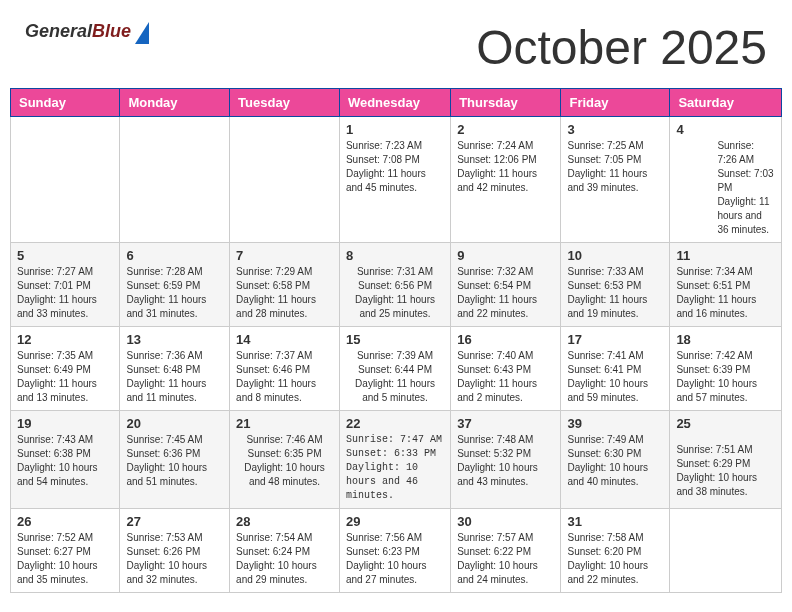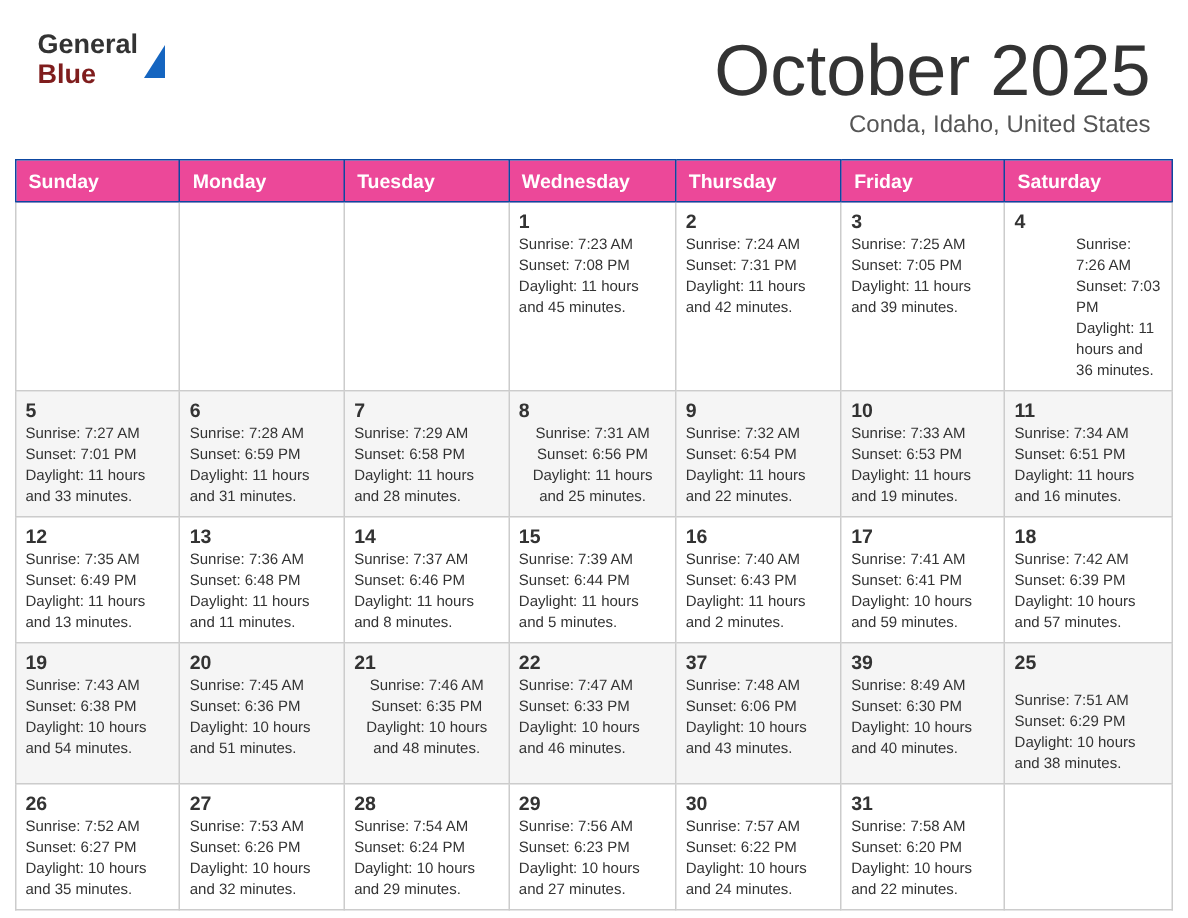--- a/index.html
+++ b/index.html
@@ -15,22 +15,23 @@
       justify-content: space-between;
       align-items: flex-start;
       padding: 10px 15px 5px 15px;
     }
     .logo {
       display: flex;
       align-items: center;
     }
     .logo-text {
       display: flex;
-      flex-direction: column;
+      flex-direction: row;
       line-height: 1.1;
+      font-style: italic;
     }
     .logo-general {
       font-size: 18px;
       font-weight: bold;
       color: #333;
     }
     .logo-blue {
       font-size: 18px;
       font-weight: bold;
       color: #7f1d1d;
@@ -103,21 +104,20 @@
 <div class="header">
   <div class="logo">
     <div class="logo-text">
       <span class="logo-general">General</span>
       <span class="logo-blue">Blue</span>
     </div>
     <div class="logo-triangle"></div>
   </div>
   <div class="title-section">
     <div class="month-title">October 2025</div>
-    <div class="location">Conda, Idaho, United States</div>
   </div>
 </div>
 
 <table class="calendar">
   <thead>
     <tr>
     <th>Sunday</th>
         <th>Monday</th>
         <th>Tuesday</th>
         <th>Wednesday</th>
@@ -133,21 +133,21 @@
         <td class="empty-cell"></td>
         <td>
           <span class="day-number">1</span>
           <div class="day-info" style="white-space: pre-line;">Sunrise: 7:23 AM
 Sunset: 7:08 PM
 Daylight: 11 hours and 45 minutes.</div>
         </td>
         <td>
           <span class="day-number">2</span>
           <div class="day-info" style="white-space: pre-line;">Sunrise: 7:24 AM
-Sunset: 7:31 PM
+Sunset: 12:06 PM
 Daylight: 11 hours and 42 minutes.</div>
         </td>
         <td>
           <span class="day-number">3</span>
           <div class="day-info" style="white-space: pre-line;">Sunrise: 7:25 AM
 Sunset: 7:05 PM
 Daylight: 11 hours and 39 minutes.</div>
         </td>
         <td>
           <span class="day-number">4</span>
@@ -214,21 +214,21 @@
 Daylight: 11 hours and 11 minutes.</div>
         </td>
         <td>
           <span class="day-number">14</span>
           <div class="day-info" style="white-space: pre-line;">Sunrise: 7:37 AM
 Sunset: 6:46 PM
 Daylight: 11 hours and 8 minutes.</div>
         </td>
         <td>
           <span class="day-number">15</span>
-          <div class="day-info" style="white-space: pre-line;">Sunrise: 7:39 AM
+          <div class="day-info" style="white-space: pre-line; text-align: center;">Sunrise: 7:39 AM
 Sunset: 6:44 PM
 Daylight: 11 hours and 5 minutes.</div>
         </td>
         <td>
           <span class="day-number">16</span>
           <div class="day-info" style="white-space: pre-line;">Sunrise: 7:40 AM
 Sunset: 6:43 PM
 Daylight: 11 hours and 2 minutes.</div>
         </td>
         <td>
@@ -258,33 +258,33 @@
 Daylight: 10 hours and 51 minutes.</div>
         </td>
         <td>
           <span class="day-number">21</span>
           <div class="day-info" style="white-space: pre-line; text-align: center;">Sunrise: 7:46 AM
 Sunset: 6:35 PM
 Daylight: 10 hours and 48 minutes.</div>
         </td>
         <td>
           <span class="day-number">22</span>
-          <div class="day-info" style="white-space: pre-line;">Sunrise: 7:47 AM
+          <div class="day-info" style="white-space: pre-line; font-family: Liberation Mono, monospace;">Sunrise: 7:47 AM
 Sunset: 6:33 PM
 Daylight: 10 hours and 46 minutes.</div>
         </td>
         <td>
           <span class="day-number">37</span>
           <div class="day-info" style="white-space: pre-line;">Sunrise: 7:48 AM
-Sunset: 6:06 PM
+Sunset: 5:32 PM
 Daylight: 10 hours and 43 minutes.</div>
         </td>
         <td>
           <span class="day-number">39</span>
-          <div class="day-info" style="white-space: pre-line;">Sunrise: 8:49 AM
+          <div class="day-info" style="white-space: pre-line;">Sunrise: 7:49 AM
 Sunset: 6:30 PM
 Daylight: 10 hours and 40 minutes.</div>
         </td>
         <td>
           <span class="day-number">25</span>
           <div class="day-info" style="white-space: pre-line; margin-top: 12px;">Sunrise: 7:51 AM
 Sunset: 6:29 PM
 Daylight: 10 hours and 38 minutes.</div>
         </td>
       </tr>

